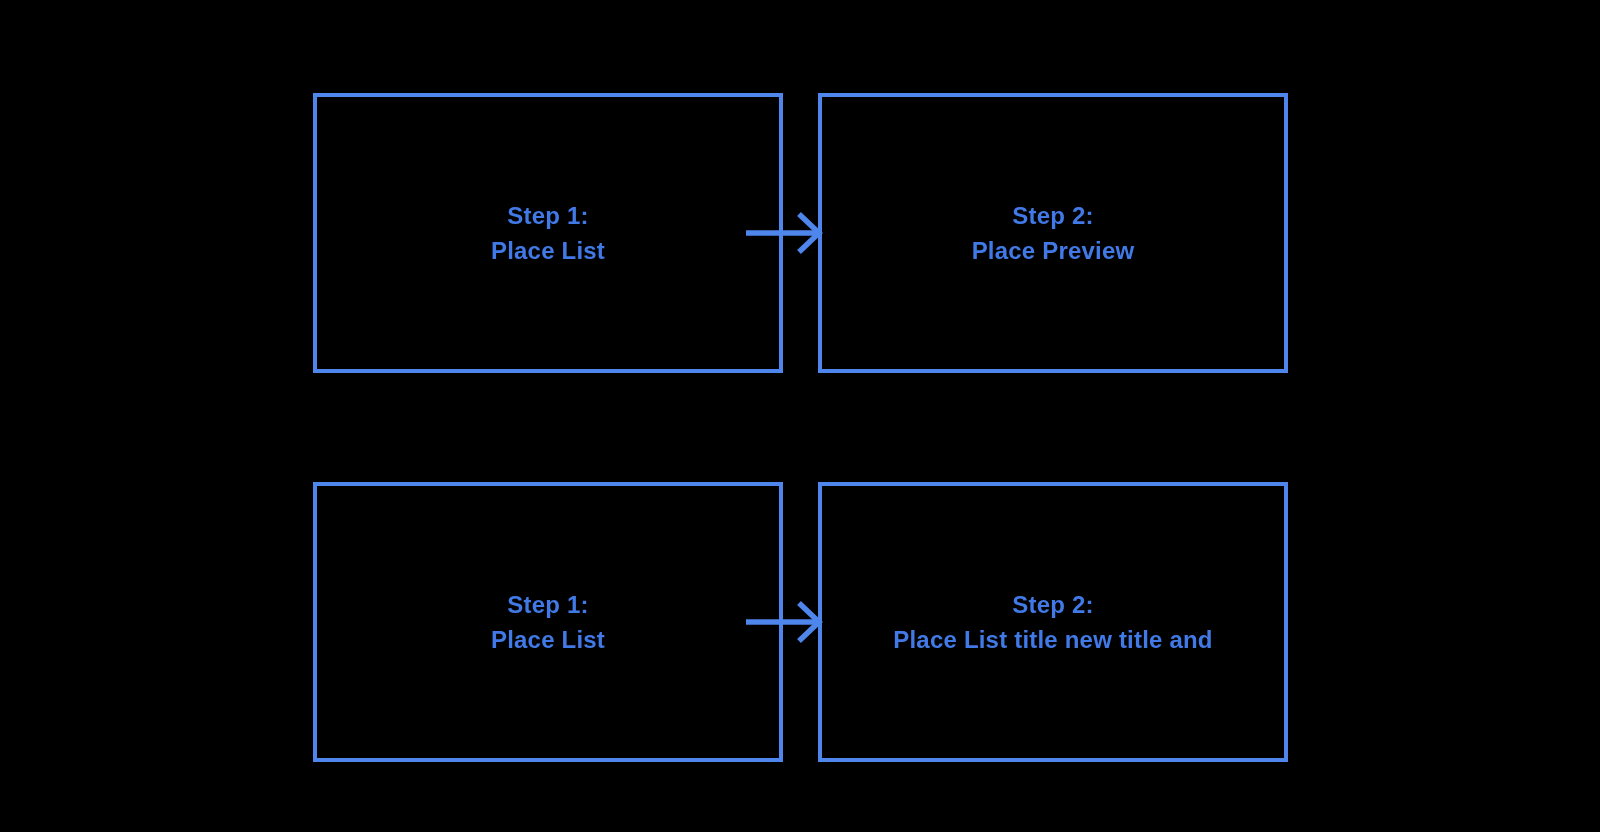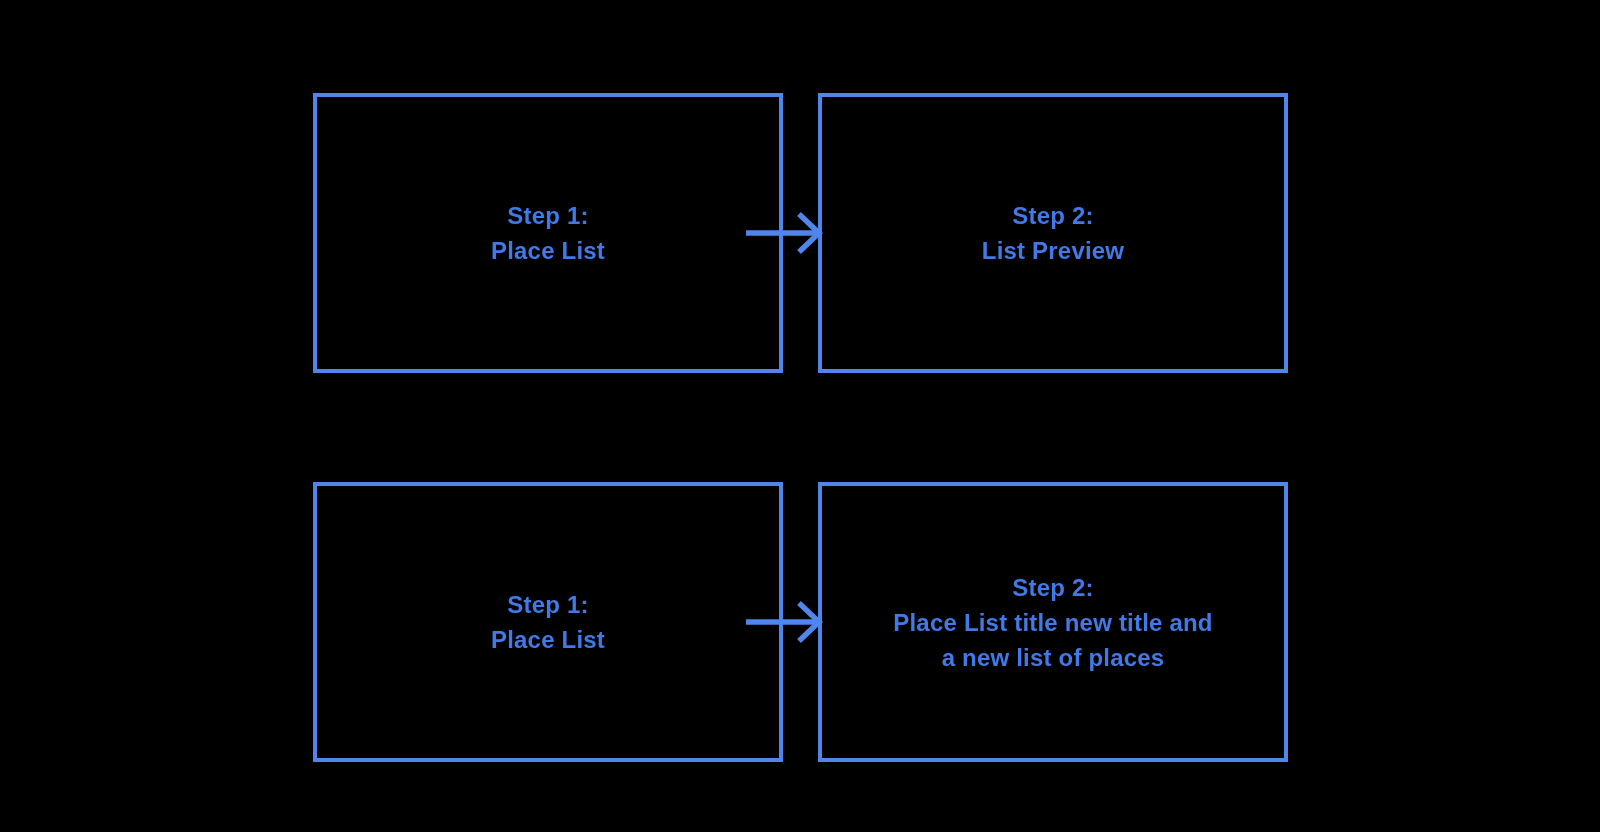--- a/index.html
+++ b/index.html
@@ -60,32 +60,31 @@
 
 <div class="canvas">
 
   <div class="flow-box box-top-left">
     <span class="line">Step 1:</span>
     <span class="line">Place List</span>
   </div>
 
   <div class="flow-box box-top-right">
     <span class="line">Step 2:</span>
-    <span class="line">List Preview</span>
+    <span class="line">Place Preview</span>
   </div>
 
   <div class="flow-box box-bottom-left">
     <span class="line">Step 1:</span>
     <span class="line">Place List</span>
   </div>
 
   <div class="flow-box box-bottom-right">
     <span class="line">Step 2:</span>
     <span class="line">Place List title new title and</span>
-    <span class="line">a new list of places</span>
   </div>
 
   <svg class="flow-arrow arrow-top" viewBox="0 0 78 44" fill="none" xmlns="http://www.w3.org/2000/svg">
     <line x1="0" y1="22" x2="73" y2="22" stroke="currentColor" stroke-width="5.5"></line>
     <polyline points="53,3 73,22 53,41" stroke="currentColor" stroke-width="5.5" fill="none"></polyline>
   </svg>
 
   <svg class="flow-arrow arrow-bottom" viewBox="0 0 78 44" fill="none" xmlns="http://www.w3.org/2000/svg">
     <line x1="0" y1="22" x2="73" y2="22" stroke="currentColor" stroke-width="5.5"></line>
     <polyline points="53,3 73,22 53,41" stroke="currentColor" stroke-width="5.5" fill="none"></polyline>

